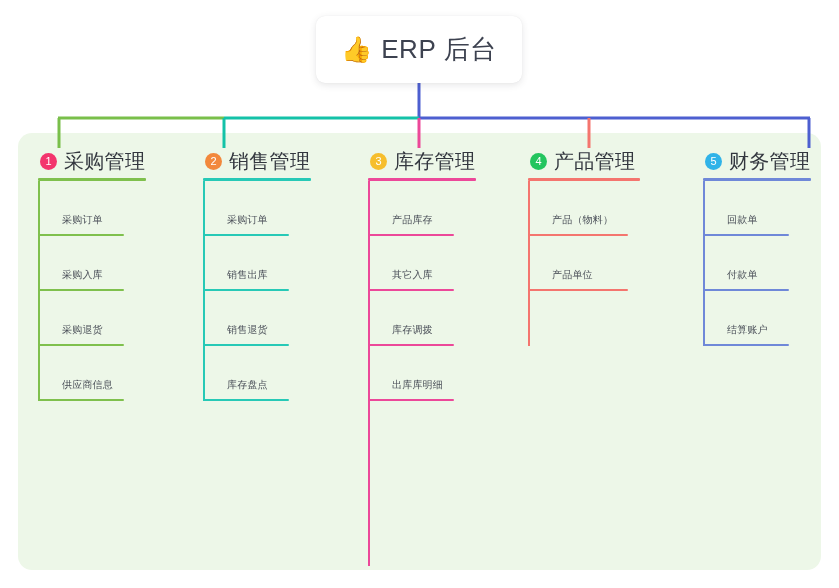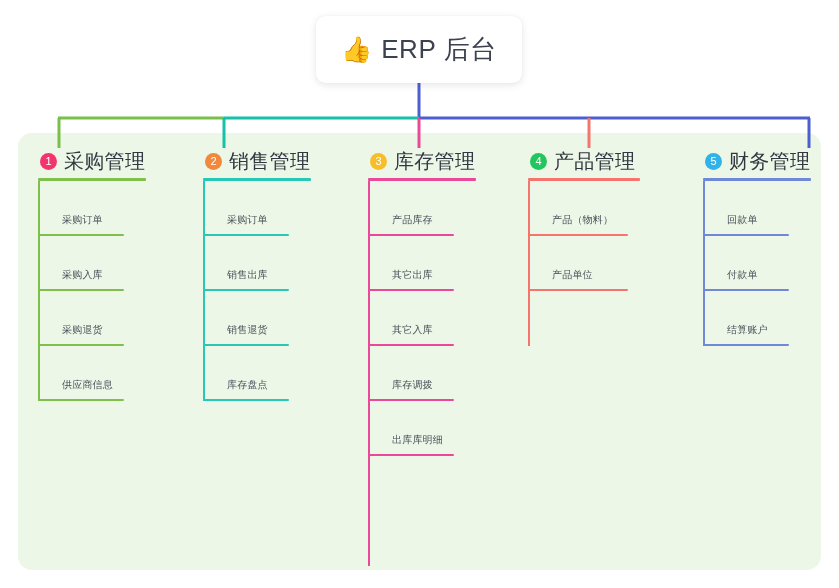--- a/index.html
+++ b/index.html
@@ -223,24 +223,20 @@
           <span class="cat-label">库存管理</span>
         </div>
         <div class="cat-rule" style="background: rgb(236, 72, 153); width: 108px;"></div>
         <div class="leaves">
           <div class="spine" style="background: rgb(236, 72, 153); height: 385px;"></div>
           <div class="leaf">
             <span class="leaf-label">产品库存</span>
             <div class="leaf-rule" style="background: rgb(236, 72, 153); width: 86px;"></div>
           </div>
           <div class="leaf">
-            <span class="leaf-label">其它出库</span>
-            <div class="leaf-rule" style="background: rgb(236, 72, 153); width: 86px;"></div>
-          </div>
-          <div class="leaf">
             <span class="leaf-label">其它入库</span>
             <div class="leaf-rule" style="background: rgb(236, 72, 153); width: 86px;"></div>
           </div>
           <div class="leaf">
             <span class="leaf-label">库存调拨</span>
             <div class="leaf-rule" style="background: rgb(236, 72, 153); width: 86px;"></div>
           </div>
           <div class="leaf">
             <span class="leaf-label">出库库明细</span>
             <div class="leaf-rule" style="background: rgb(236, 72, 153); width: 86px;"></div>

